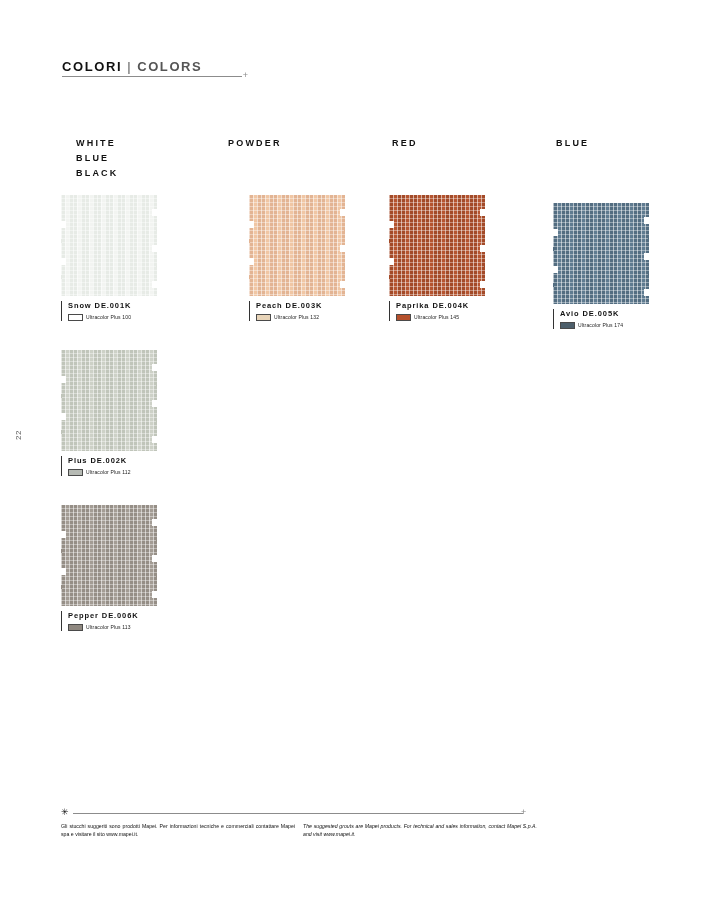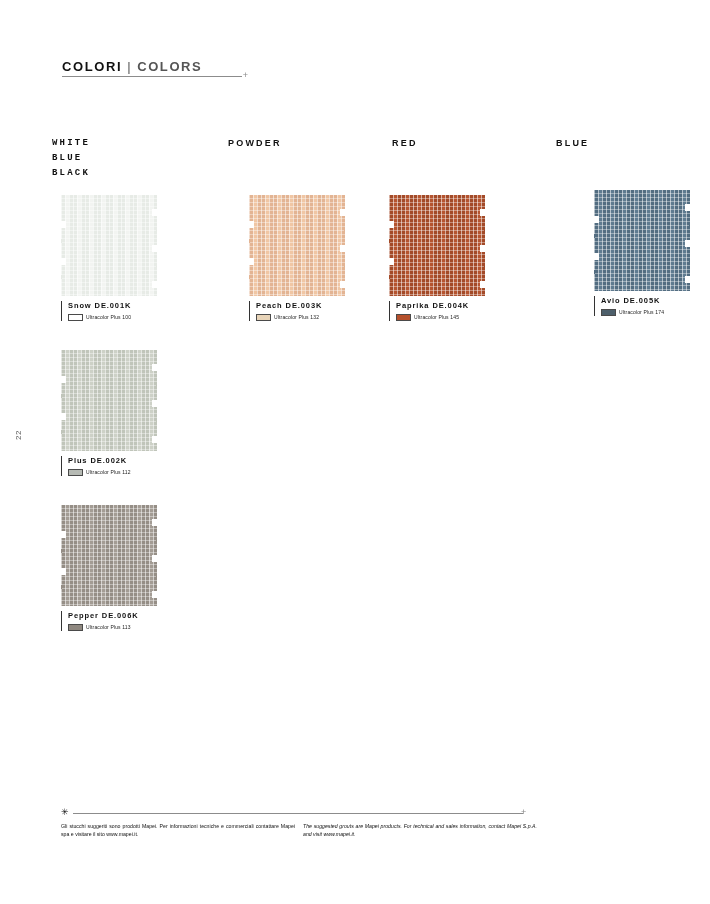--- a/index.html
+++ b/index.html
@@ -72,31 +72,31 @@
   
   .col-head {
     position: absolute;
     font-size: 9px;
     font-weight: bold;
     letter-spacing: 2.2px;
     line-height: 15px;
     color: #111;
     white-space: nowrap;
   }
-  .col-head.c1 { left: 52px;  top: 136px; font-family: Liberation Mono, monospace; }
+  .col-head.c1 { left: 76px;  top: 136px; }
   .col-head.c2 { left: 228px; top: 136px; }
   .col-head.c3 { left: 392px; top: 136px; }
   .col-head.c4 { left: 556px; top: 136px; }
 
   
   .swatch-block { position: absolute; width: 100px; }
   .sb-1 { left: 61px;  top: 195px; }
   .sb-2 { left: 225px; top: 195px; padding-left: 24px; }
   .sb-3 { left: 389px; top: 195px; }
-  .sb-4 { left: 553px; top: 190px; margin-left: 41px; }
+  .sb-4 { left: 553px; top: 203px; }
   .sb-5 { left: 61px;  top: 350px; }
   .sb-6 { left: 61px;  top: 505px; }
 
   .tile {
     position: relative;
     width: 96px;
     height: 101px;
     overflow: hidden;
   }
   

